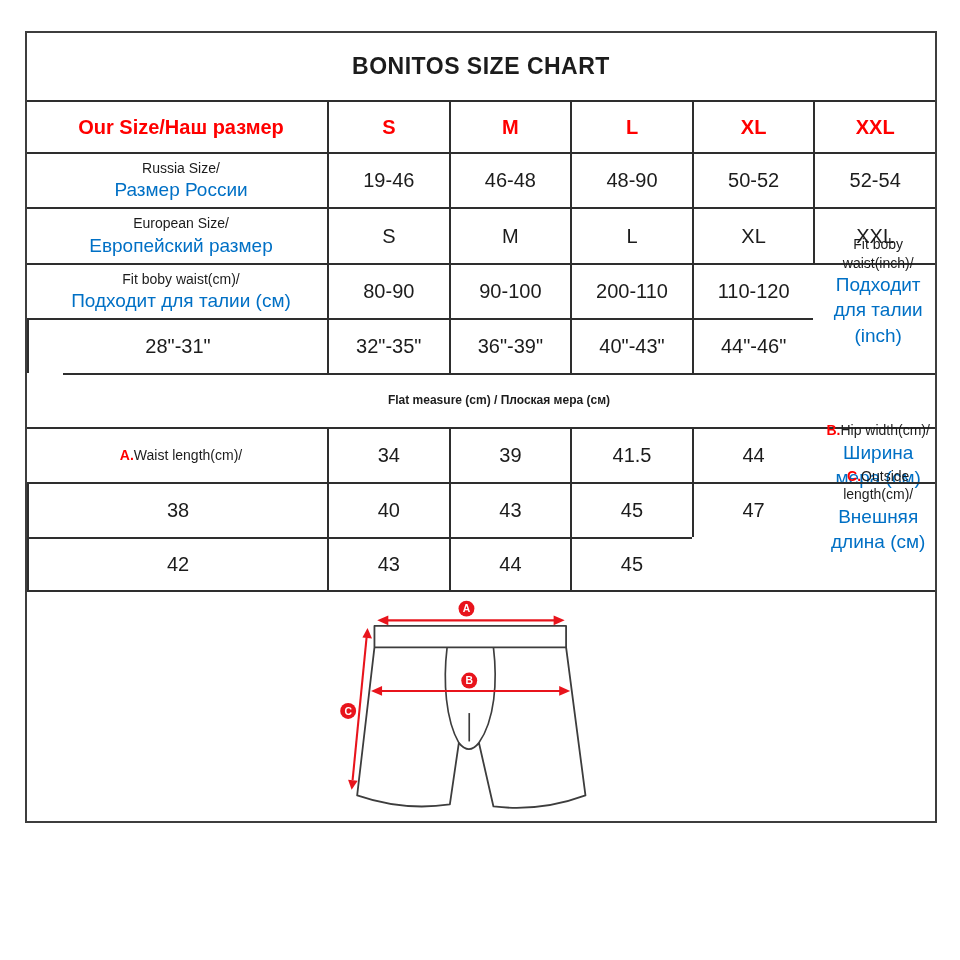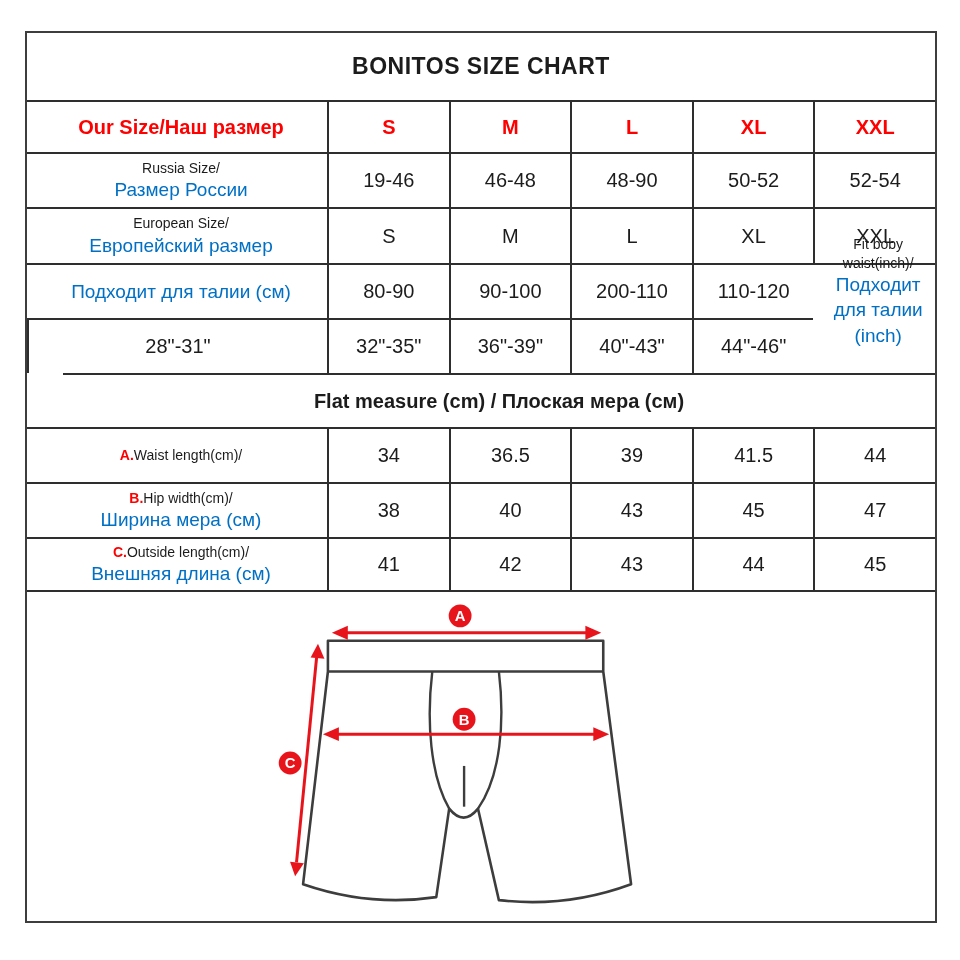--- a/index.html
+++ b/index.html
@@ -7,21 +7,21 @@
     --outline:#3d3d3d;
     --red-text:#ff0000;
     --accent:#e8141c;
     --blue:#0070c5;
     --ink:#1c1c1c;
   }
   *{margin:0;padding:0;box-sizing:border-box;}
   html,body{width:960px;height:960px;background:#ffffff;overflow:hidden;
     font-family:"Liberation Sans", sans-serif;color:var(--ink);}
   .chart-box{
-    position:absolute;left:25px;top:31px;width:912px;height:892px;
+    position:absolute;left:25px;top:31px;width:912px;height:792px;
     border:2px solid var(--outline);background:#fff;
   }
   .grid{
     display:grid;width:100%;height:100%;
     grid-template-columns:300px 1fr 1fr 1fr 1fr 1fr;
     grid-template-rows:67px 52px 55px 56px 55px 55px 54px 55px 55px 53px 1fr;
   }
   .cell{
     border-top:2px solid var(--line);
     border-left:2px solid var(--line);
@@ -30,21 +30,21 @@
   }
   .col1{border-left:none;padding-left:8px;}
   .span-all{grid-column:1 / -1;border-left:none;}
   .no-top{border-top:none;}
   .title-cell{font-size:23px;font-weight:bold;letter-spacing:.5px;color:var(--ink);}
   .hdr{font-size:20px;font-weight:bold;color:var(--red-text);}
   .en-line{font-size:14px;color:var(--ink);}
   .ru-line{font-size:19px;color:var(--blue);}
   .letter{color:var(--red-text);font-weight:bold;}
   .val{font-size:20px;color:var(--ink);}
-  .section-cell{font-size:20px;font-weight:bold;color:var(--ink);margin-left:36px;}
+  .section-cell{font-size:12px;font-weight:bold;color:var(--ink);margin-left:36px;}
   .diagram-cell{position:relative;padding:0;display:block;}
   .diagram-cell svg{position:absolute;left:0;top:0;width:100%;height:100%;display:block;}
 </style>
 </head>
 <body>
 
 <div class="chart-box">
   <div class="grid">
 
     <div class="cell span-all no-top title-cell">BONITOS SIZE CHART</div>
@@ -70,20 +70,21 @@
       <div class="en-line">European Size/</div>
       <div class="ru-line">Европейский размер</div>
     </div>
     <div class="cell val">S</div>
     <div class="cell val">M</div>
     <div class="cell val">L</div>
     <div class="cell val">XL</div>
     <div class="cell val">XXL</div>
 
     <div class="cell col1">
+      <div class="en-line">Fit boby waist(cm)/</div>
       <div class="ru-line">Подходит для талии (см)</div>
     </div>
     <div class="cell val">80-90</div>
     <div class="cell val">90-100</div>
     <div class="cell val">200-110</div>
     <div class="cell val">110-120</div>
 
     <div class="cell col1">
       <div class="en-line">Fit boby waist(inch)/</div>
       <div class="ru-line">Подходит для талии (inch)</div>
@@ -93,40 +94,38 @@
     <div class="cell val">36"-39"</div>
     <div class="cell val">40"-43"</div>
     <div class="cell val">44"-46"</div>
 
     <div class="cell span-all section-cell">Flat measure (cm) / Плоская мера (см)</div>
 
     <div class="cell col1">
       <div class="en-line"><span class="letter">A.</span><span>Waist length(cm)/</span></div>
     </div>
     <div class="cell val">34</div>
-    <div class="cell val">36.5</div>
     <div class="cell val">39</div>
     <div class="cell val">41.5</div>
     <div class="cell val">44</div>
 
     <div class="cell col1">
       <div class="en-line"><span class="letter">B.</span><span>Hip width(cm)/</span></div>
       <div class="ru-line">Ширина мера (см)</div>
     </div>
     <div class="cell val">38</div>
     <div class="cell val">40</div>
     <div class="cell val">43</div>
     <div class="cell val">45</div>
     <div class="cell val">47</div>
 
     <div class="cell col1">
       <div class="en-line"><span class="letter">C.</span><span>Outside length(cm)/</span></div>
       <div class="ru-line">Внешняя длина (см)</div>
     </div>
-    <div class="cell val">41</div>
     <div class="cell val">42</div>
     <div class="cell val">43</div>
     <div class="cell val">44</div>
     <div class="cell val">45</div>
 
     <div class="cell span-all diagram-cell">
       <svg viewBox="0 0 908 331" preserveAspectRatio="xMidYMid meet">
 
         <path d="M 300,49 L 577,49 L 577,80 L 605,294 Q 540,318 472,310 L 451,218 Q 436.5,236 422,218 L 409,307 Q 342,317 275,294 L 300,80 Z" fill="#ffffff" stroke="#3d3d3d" stroke-width="2.6" stroke-linejoin="round"></path>
 

